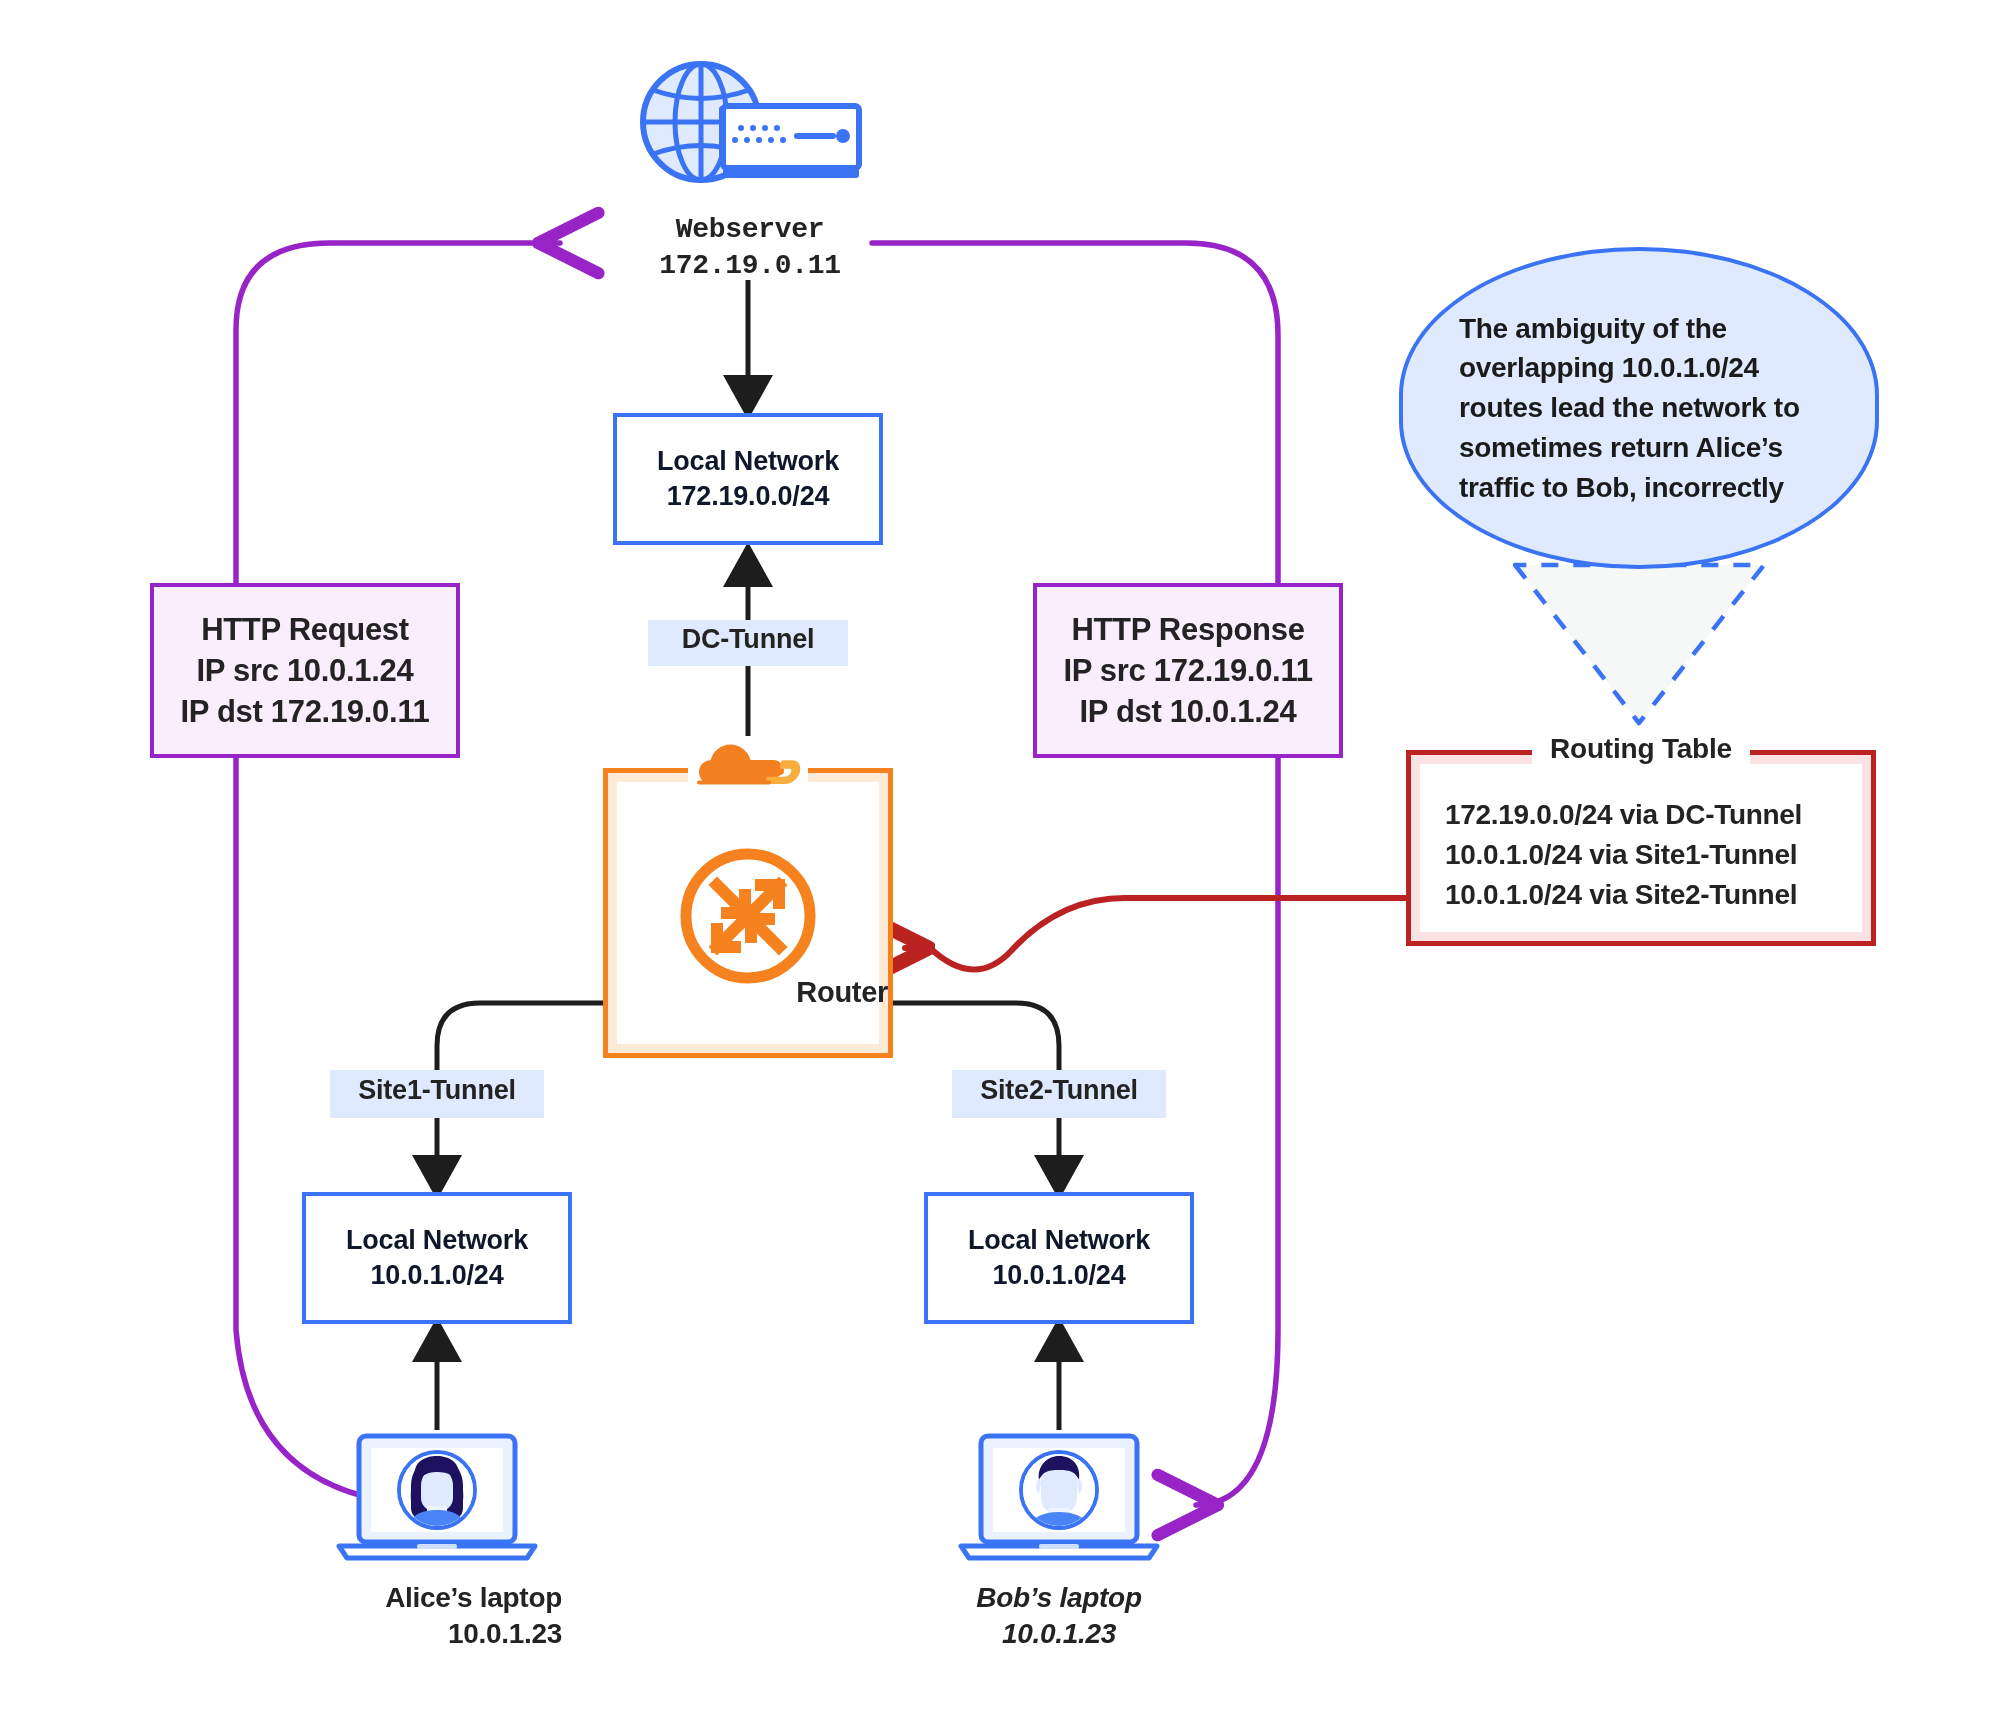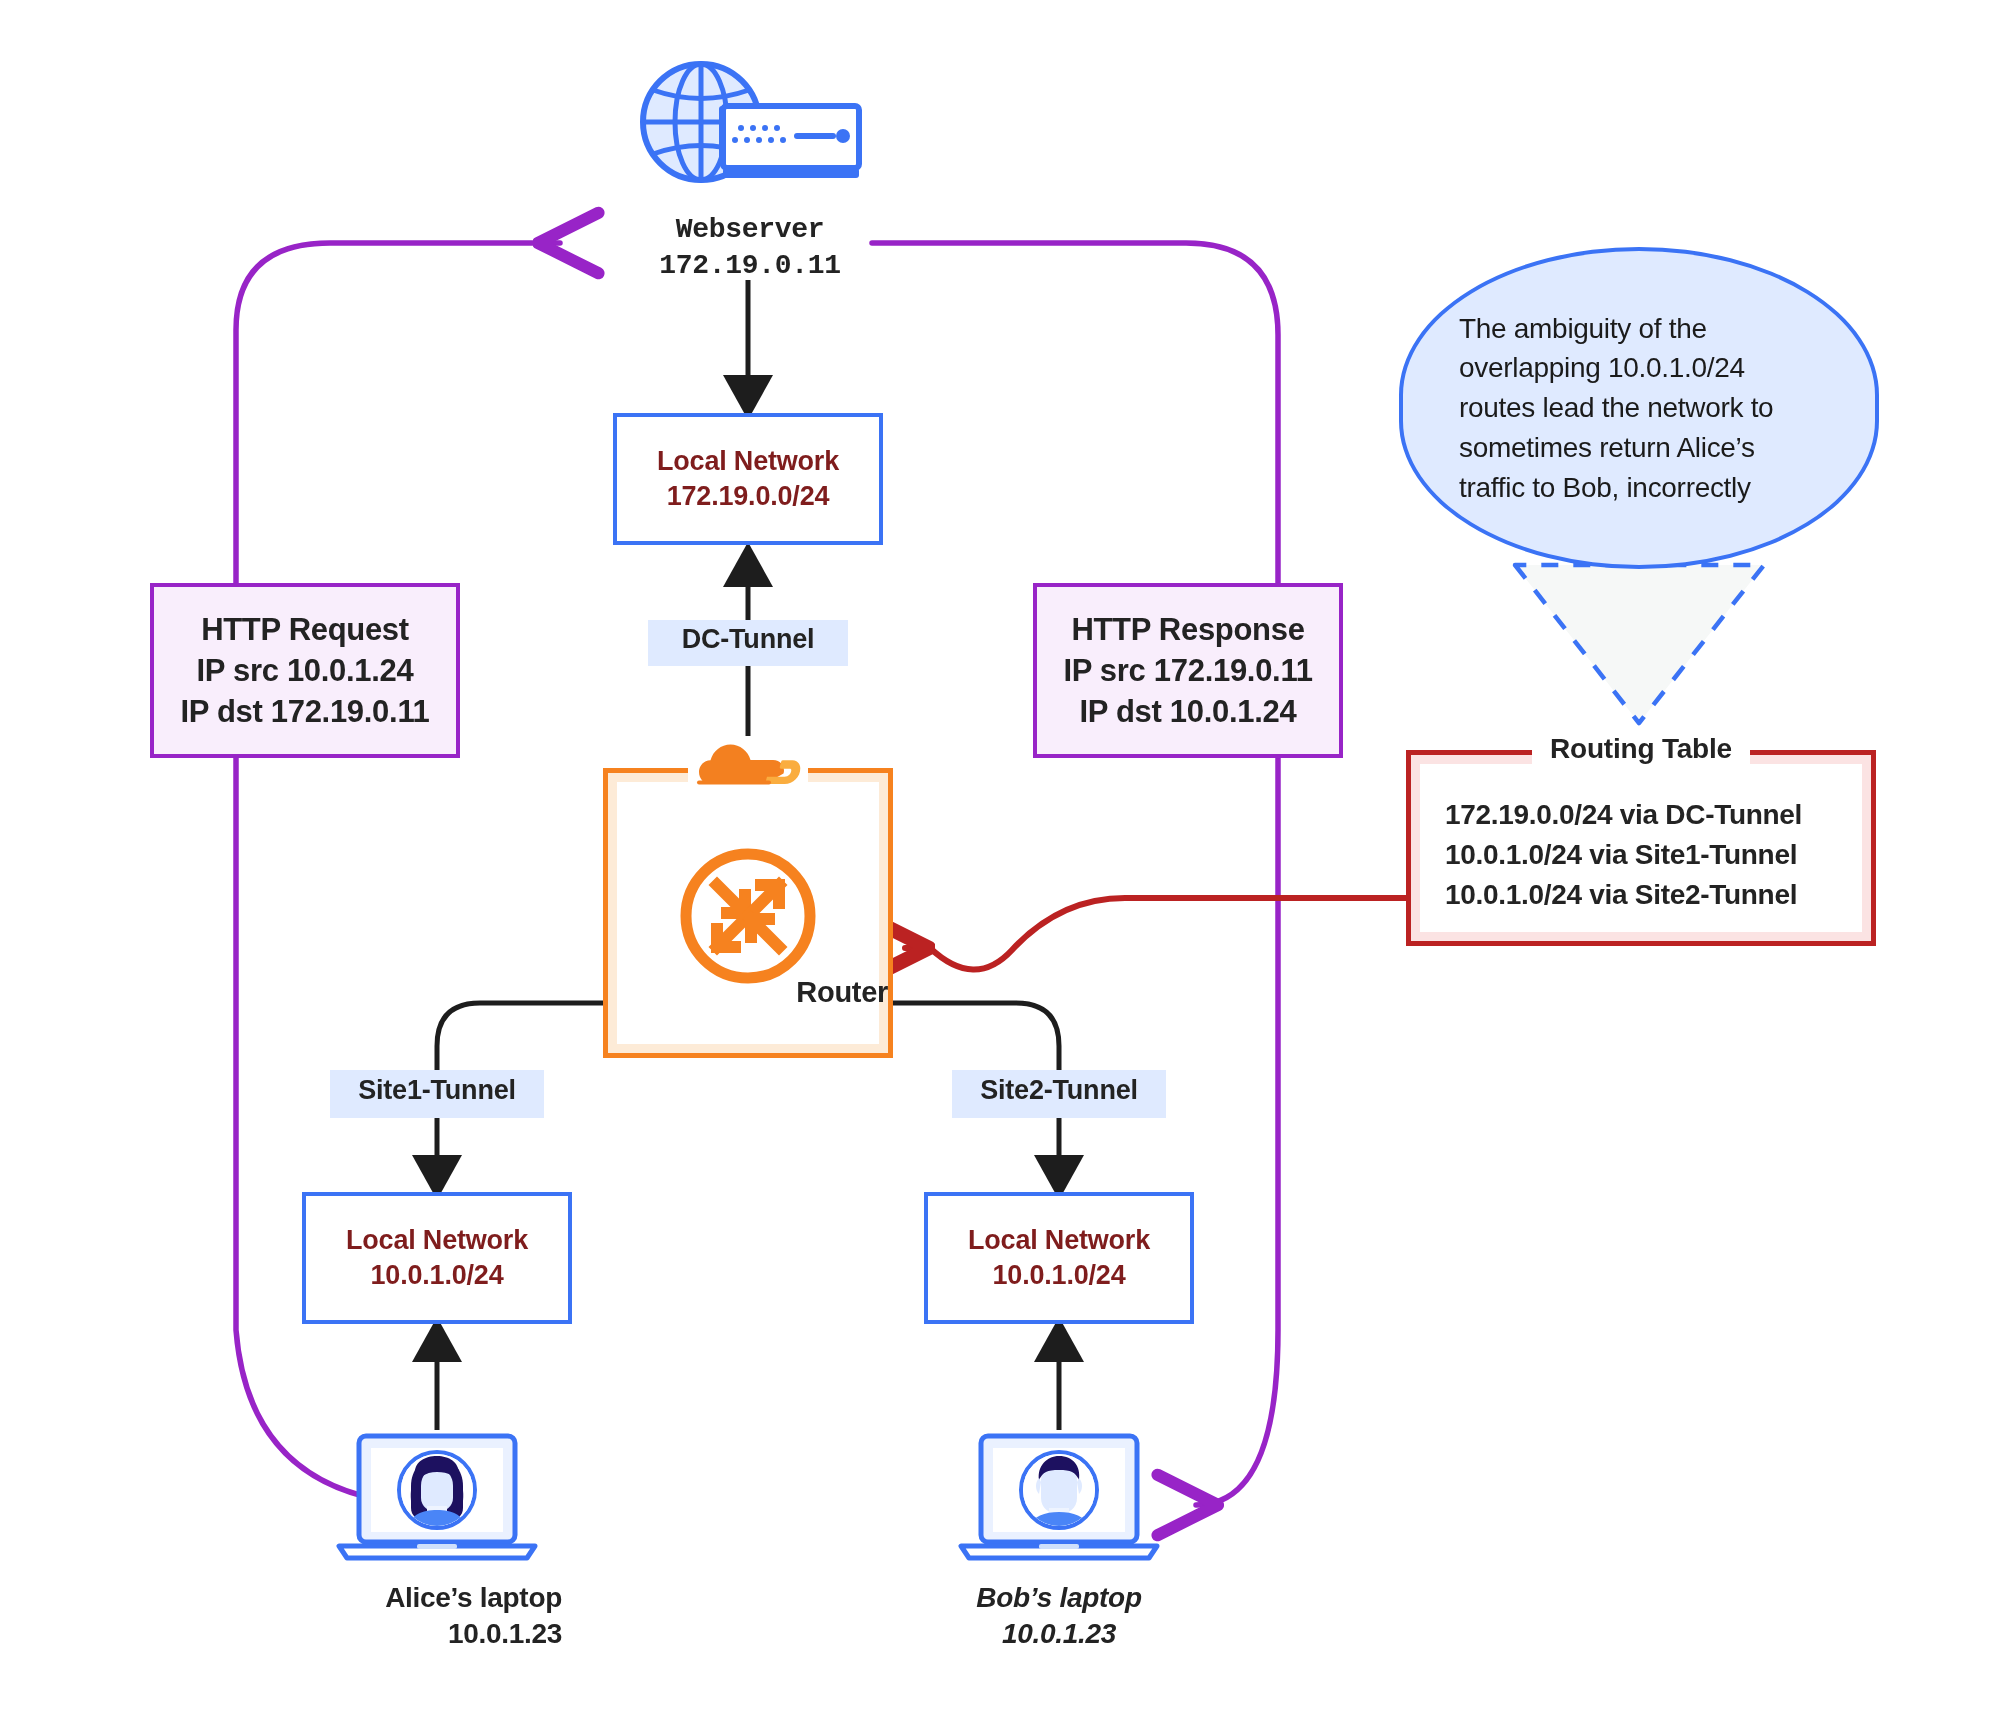--- a/index.html
+++ b/index.html
@@ -40,21 +40,21 @@
     background: #ffffff;
     display: flex;
     flex-direction: column;
     align-items: center;
     justify-content: center;
     text-align: center;
     font-weight: bold;
     font-size: 27px;
     line-height: 1.28;
     letter-spacing: -0.2px;
-    color: #7f1d1d;
+    color: #0f172a;
   }
 
   
   .tunnel-label {
     background: #dfeaff;
     color: #232323;
     font-weight: bold;
     font-size: 27px;
     letter-spacing: -0.2px;
     padding: 1px 14px 9px 14px;
@@ -169,21 +169,21 @@
     border: 4px solid #3b73f5;
     background: #dfeaff;
     border-radius: 50% / 46%;
     display: flex;
     align-items: center;
     justify-content: flex-start;
     box-sizing: border-box;
   }
   .bubble-text {
     padding: 0 62px 0 56px;
-    font-weight: normal;
+    font-weight: bold;
     font-size: 28px;
     line-height: 1.42;
     letter-spacing: -0.3px;
     color: #1b1b1b;
   }
 </style>
 </head>
 <body>
 
 <div id="canvas">

